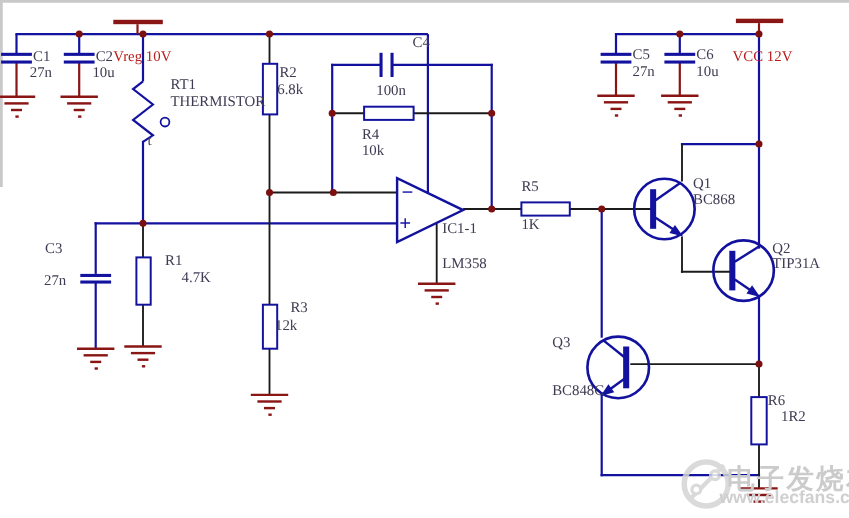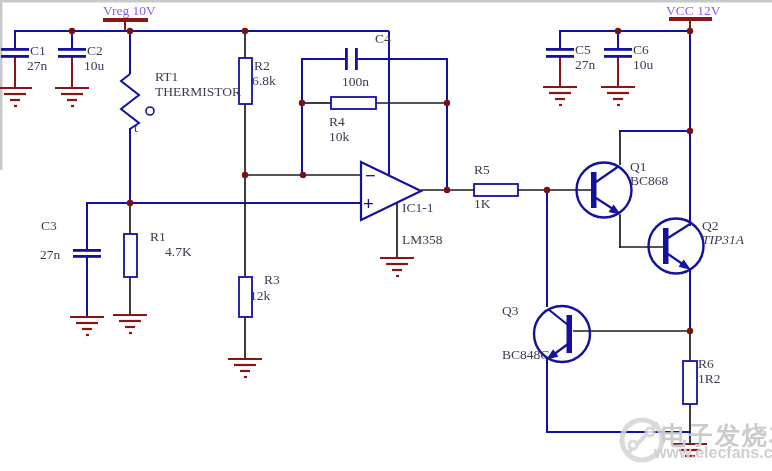--- a/index.html
+++ b/index.html
@@ -5,21 +5,21 @@
   html,body{margin:0;padding:0;background:#ffffff;}
   #stage{
     position:relative;width:772px;height:471px;background:#ffffff;
     overflow:hidden;font-family:"Liberation Serif","DejaVu Serif",serif;
   }
   svg{position:absolute;left:0;top:0;}
   .lbl{
     position:absolute;font-size:13.5px;line-height:1.05;color:#3f3a52;
     white-space:nowrap;font-family:"Liberation Serif","DejaVu Serif",serif;
   }
-  .supply{color:#8b5cf6;}
+  .supply{color:#b91c1c;margin-top:40px;}
   .opsign{position:absolute;color:#1212a6;font-weight:bold;font-size:19px;line-height:1;}
   .title{
     position:absolute;left:300px;top:403px;font-size:19px;letter-spacing:2px;
     color:#374065;white-space:nowrap;
   }
   .wm-brand{
     position:absolute;left:661px;top:419px;font-size:25px;font-weight:bold;
     color:#cbcbcb;letter-spacing:2px;white-space:nowrap;
     font-family:"Liberation Sans","DejaVu Sans",sans-serif;
   }
@@ -268,23 +268,23 @@
   <span class="lbl" style="left:474px;top:197px;">1K</span>
 
   <span class="lbl" style="left:575px;top:43px;">C5</span>
   <span class="lbl" style="left:575px;top:58px;">27n</span>
   <span class="lbl" style="left:633px;top:43px;">C6</span>
   <span class="lbl" style="left:633px;top:58px;">10u</span>
 
   <span class="lbl" style="left:630px;top:160px;">Q1</span>
   <span class="lbl" style="left:630px;top:174px;">BC868</span>
   <span class="lbl" style="left:702px;top:219px;">Q2</span>
-  <span class="lbl" style="left:702px;top:233px;font-style:italic;">TIP31A</span>
+  <span class="lbl" style="left:702px;top:233px;">TIP31A</span>
   <span class="lbl" style="left:502px;top:304px;">Q3</span>
   <span class="lbl" style="left:502px;top:348px;">BC848C</span>
 
   <span class="lbl" style="left:698px;top:357px;">R6</span>
-  <span class="lbl" style="left:698px;top:372px;">1R2</span>
+  <span class="lbl" style="left:698px;top:372px;padding-left:12px;">1R2</span>
 
 
   <span class="wm-brand">电子发烧友</span>
   <span class="wm-site">www.elecfans.com</span>
 </div>
 
 </body></html>

